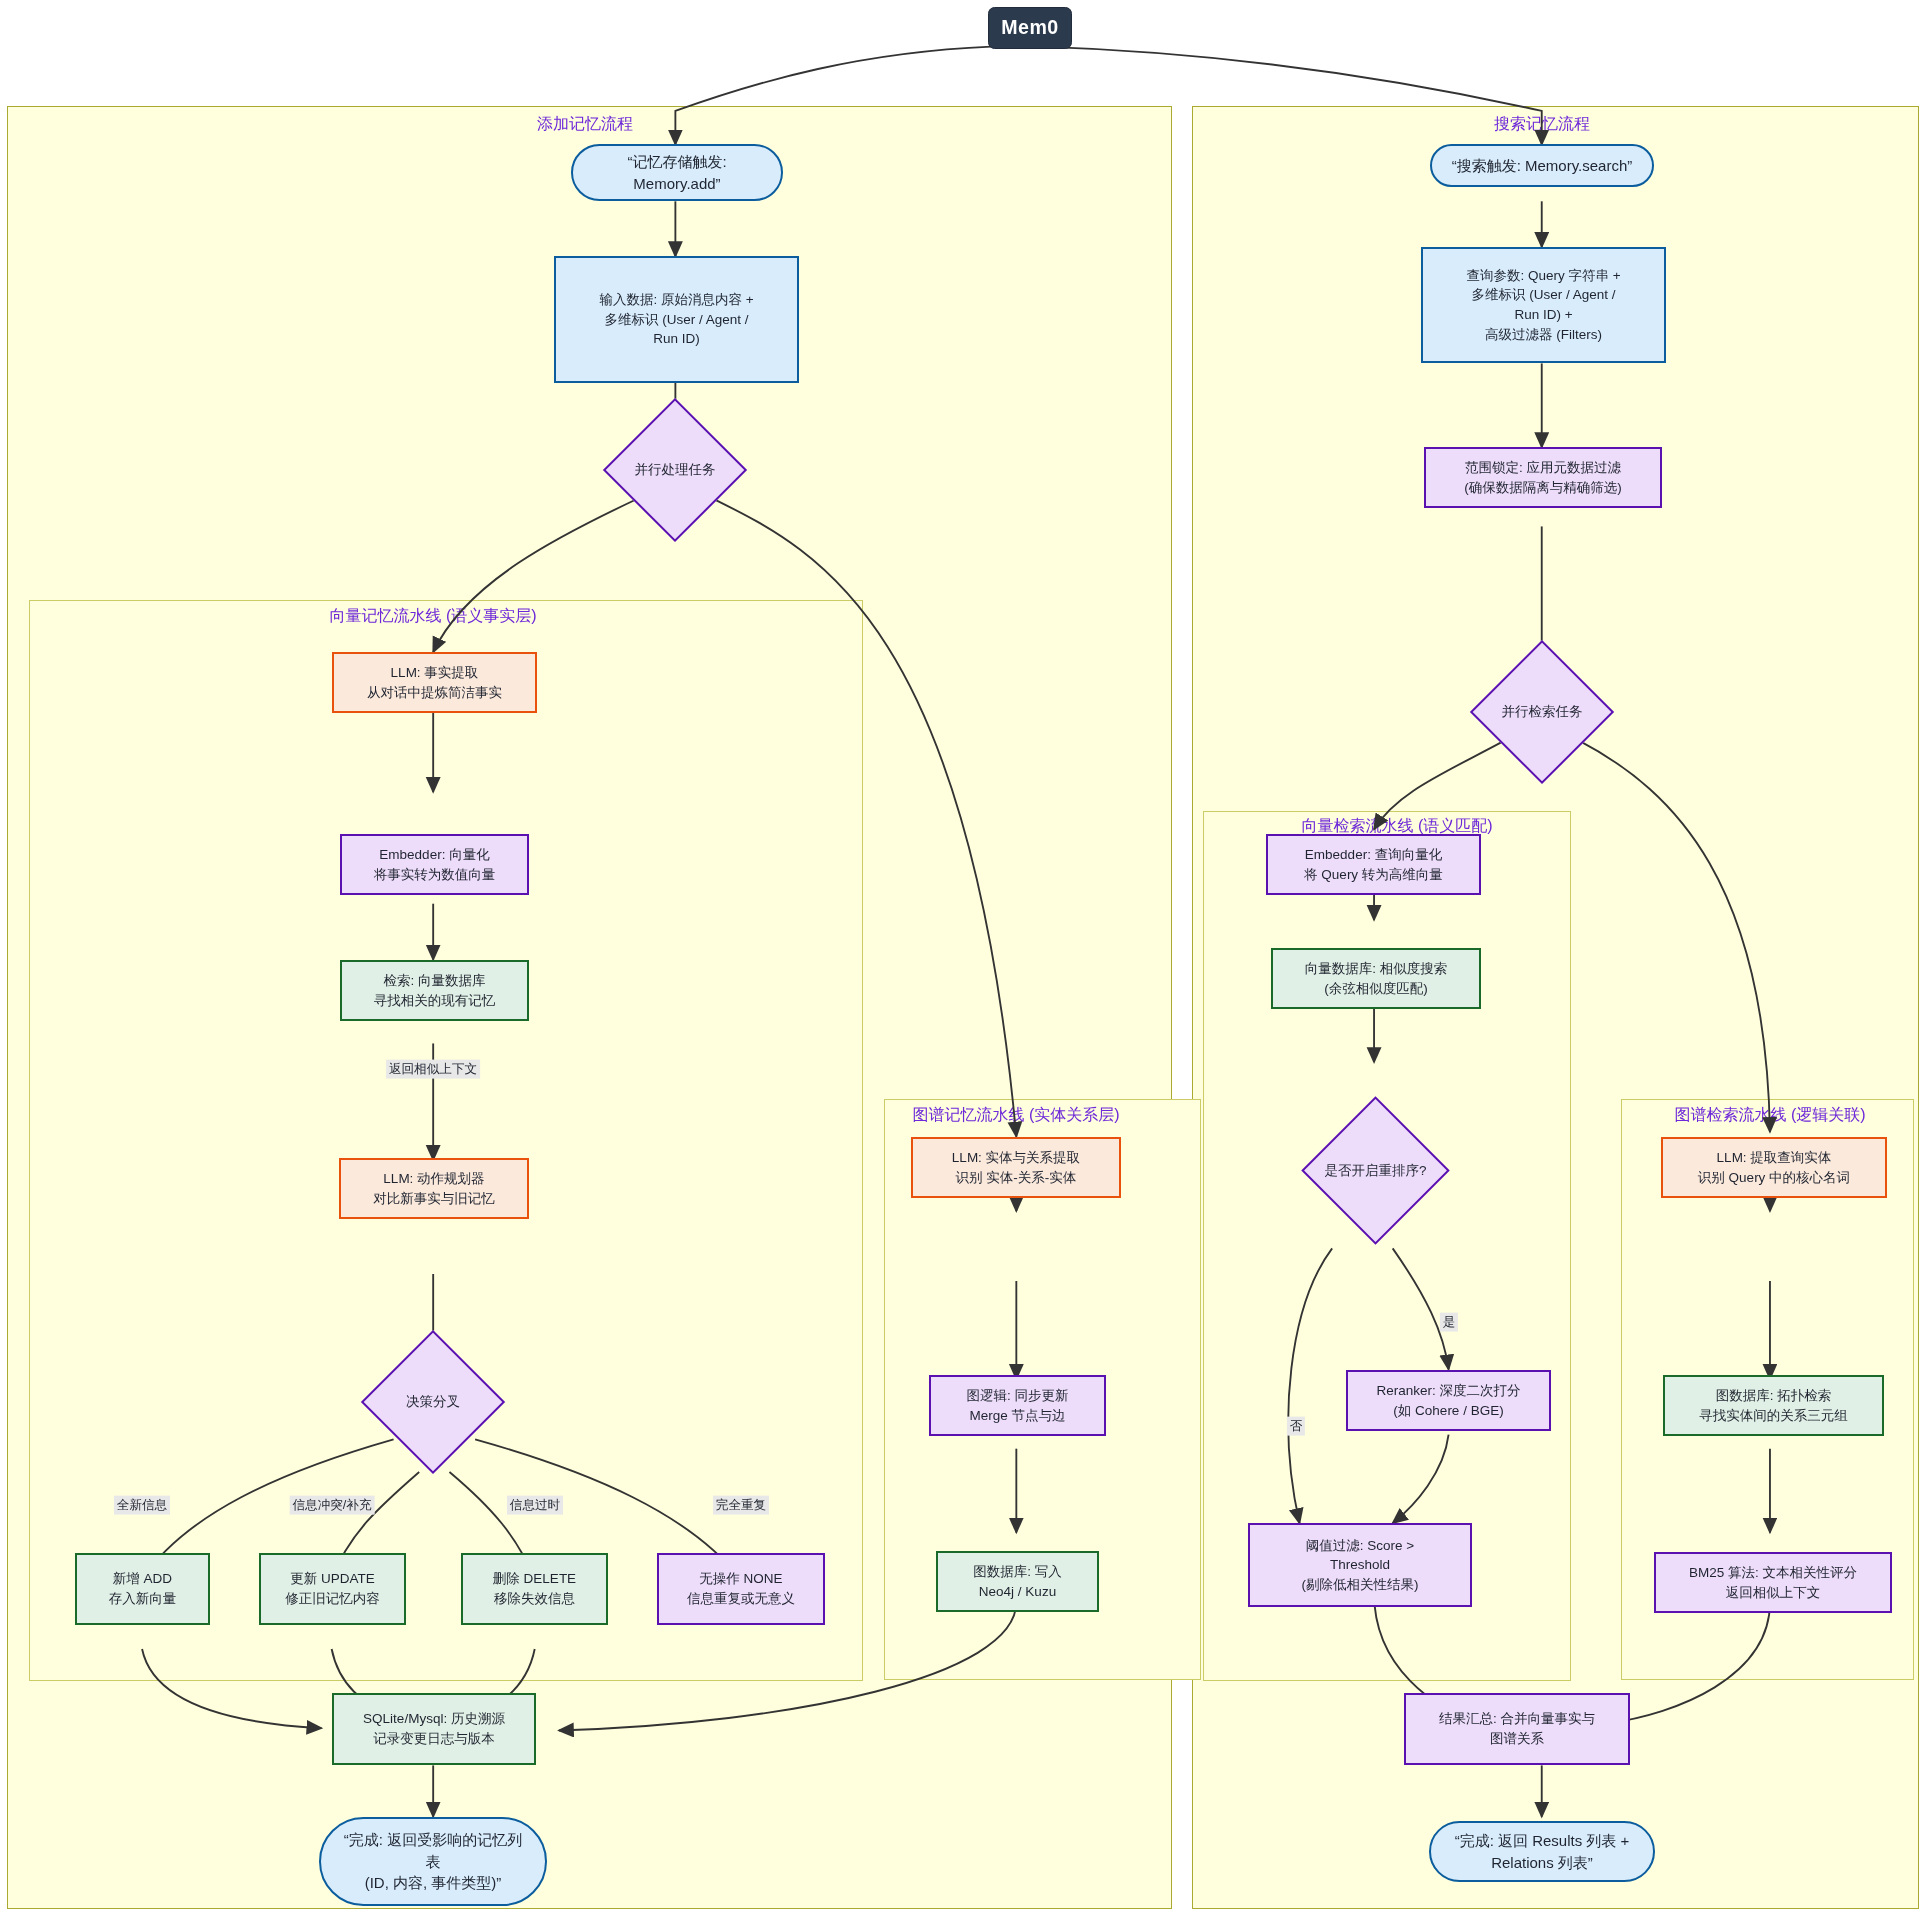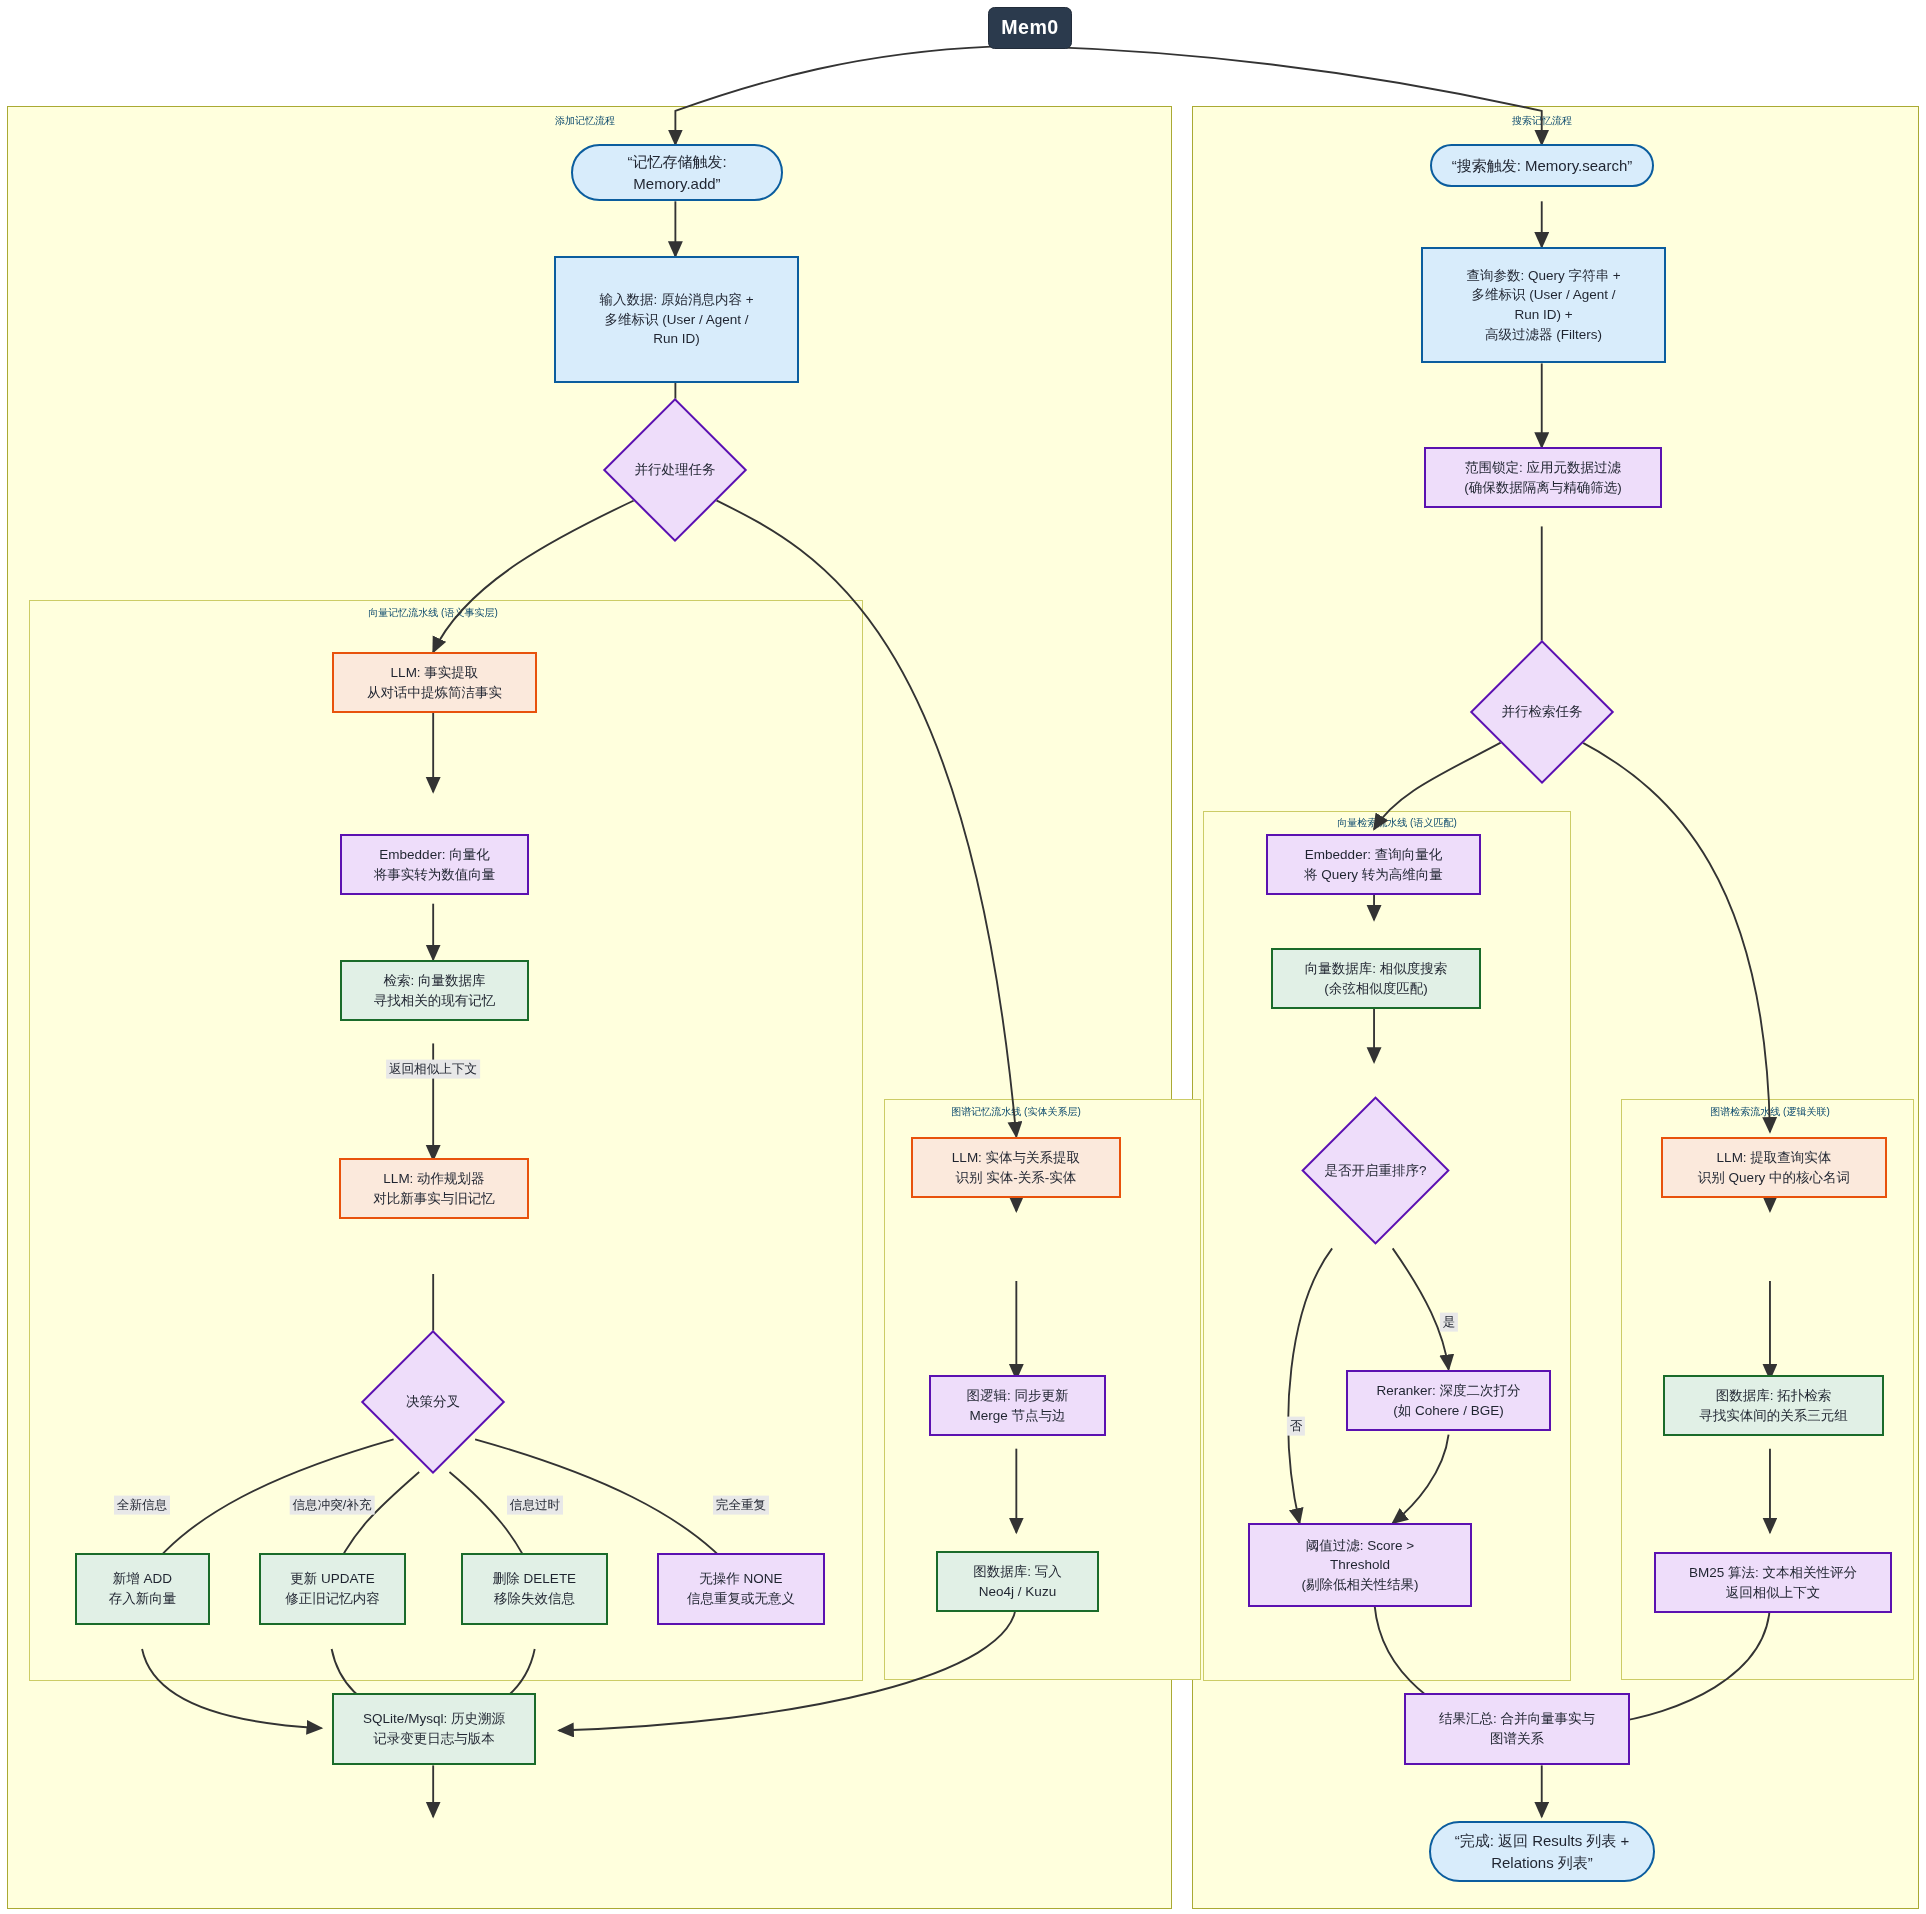--- a/index.html
+++ b/index.html
@@ -28,21 +28,21 @@
   .n-orange{background:#fbe9dc;border:2.3px solid #e8520c;font-size:13.5px;}
 
   
   .diamond{position:absolute;display:flex;align-items:center;justify-content:center;}
   .diamond .dshape{position:absolute;left:0;top:0;width:100%;height:100%;background:#eeddfa;border:2.3px solid #5b11b0;transform:rotate(45deg);box-sizing:border-box;}
   .diamond .dtext{position:relative;z-index:2;font-size:13.5px;color:#1f2430;text-align:center;white-space:nowrap;}
 
   
   .sg{position:absolute;box-sizing:border-box;background:#ffffdd;border:1.4px solid #aaaa33;}
   .sg-inner{position:absolute;box-sizing:border-box;background:#ffffdd;border:1.4px solid #cccc66;}
-  .sg-title{position:absolute;font-size:10px;color:#0c4a6e;white-space:nowrap;transform:translateX(-50%);}
+  .sg-title{position:absolute;font-size:16px;color:#6d28d9;white-space:nowrap;transform:translateX(-50%);}
 
   
   .elabel{position:absolute;background:#e8e8e8;color:#1f2430;font-size:12.6px;padding:0.9px 2.8px;transform:translate(-50%,-50%);white-space:nowrap;}
 
   
   .wm{position:absolute;color:#ff0000;font-weight:bold;font-size:18.6px;font-family:"DejaVu Sans",sans-serif;letter-spacing:-0.5px;margin-top:40px;}
 </style>
 </head>
 <body>
 
@@ -189,20 +189,23 @@
 
   <div class="node n-purple" style="left:929px;top:1375px;width:177px;height:61px;">图逻辑: 同步更新
 Merge 节点与边</div>
 
   <div class="node n-green" style="left:936px;top:1551px;width:163px;height:61px;">图数据库: 写入
 Neo4j / Kuzu</div>
 
   <div class="node n-green" style="left:332px;top:1693px;width:204px;height:72px;">SQLite/Mysql: 历史溯源
 记录变更日志与版本</div>
 
+  <div class="node n-stadium" style="left:319px;top:1817px;width:228px;height:89px;">“完成: 返回受影响的记忆列
+表
+(ID, 内容, 事件类型)”</div>
 
   <div class="node n-stadium" style="left:1430px;top:144px;width:224px;height:43px;">“搜索触发: Memory.search”</div>
 
   <div class="node n-blue" style="left:1421px;top:247px;width:245px;height:116px;">查询参数: Query 字符串 +
 多维标识 (User / Agent /
 Run ID) +
 高级过滤器 (Filters)</div>
 
   <div class="node n-purple" style="left:1424px;top:447px;width:238px;height:61px;">范围锁定: 应用元数据过滤
 (确保数据隔离与精确筛选)</div>

